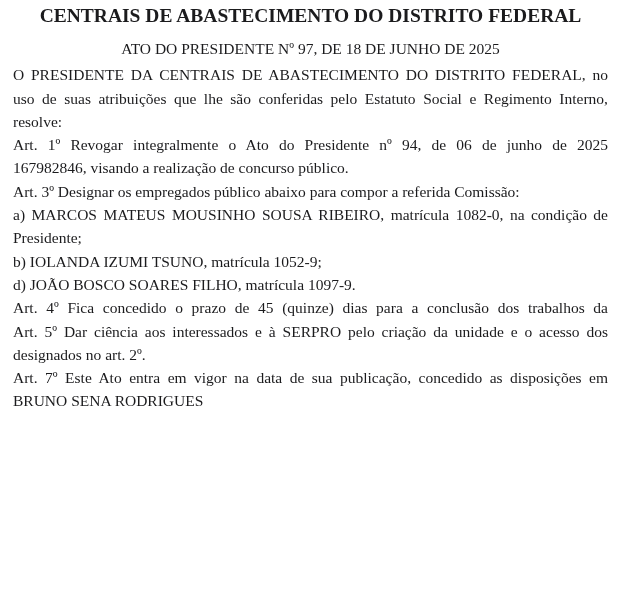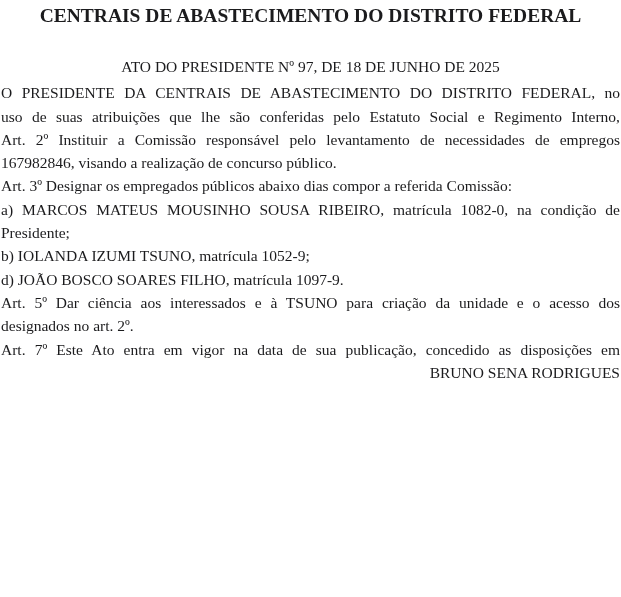--- a/index.html
+++ b/index.html
@@ -7,62 +7,64 @@
     width: 621px;
     height: 597px;
     background: #ffffff;
     color: #1b1b1d;
     font-family: "Liberation Serif", "DejaVu Serif", serif;
     font-size: 15.5px;
     line-height: 23.3px;
     overflow: hidden;
   }
   .doc {
-    padding: 0 1px;
+    padding: 0 13px;
   }
   .doc-title {
     font-size: 19.5px;
     line-height: 26px;
     font-weight: bold;
     text-align: center;
     margin: 3px 0 0 0;
   }
   .doc-subject {
     text-align: center;
-    margin: 26px 0 3px 0;
+    margin: 8px 0 3px 0;
   }
   .line {
     white-space: normal;
   }
   .line.justify {
     text-align: justify;
     text-align-last: justify;
   }
   .line.left   { text-align: left; }
   .signature {
-    text-align: right;
+    text-align: left;
   }
 </style>
 </head>
 <body>
 
 <div class="doc">
   <h1 class="doc-title">CENTRAIS DE ABASTECIMENTO DO DISTRITO FEDERAL</h1>
 
   <div class="doc-subject">ATO DO PRESIDENTE Nº 97, DE 18 DE JUNHO DE 2025</div>
 
   <div id="doc-body">
       <div class="line justify">O PRESIDENTE DA CENTRAIS DE ABASTECIMENTO DO DISTRITO FEDERAL, no</div>
       <div class="line justify">uso de suas atribuições que lhe são conferidas pelo Estatuto Social e Regimento Interno,</div>
-      <div class="line justify">Art. 2º Instituir a Comissão responsável pelo levantamento de necessidades de empregos</div>
+      <div class="line left">resolve:</div>
+      <div class="line justify">Art. 1º Revogar integralmente o Ato do Presidente nº 94, de 06 de junho de 2025</div>
       <div class="line left">167982846, visando a realização de concurso público.</div>
-      <div class="line left">Art. 3º Designar os empregados públicos abaixo dias compor a referida Comissão:</div>
+      <div class="line left">Art. 3º Designar os empregados público abaixo para compor a referida Comissão:</div>
       <div class="line justify">a) MARCOS MATEUS MOUSINHO SOUSA RIBEIRO, matrícula 1082-0, na condição de</div>
       <div class="line left">Presidente;</div>
       <div class="line left">b) IOLANDA IZUMI TSUNO, matrícula 1052-9;</div>
       <div class="line left">d) JOÃO BOSCO SOARES FILHO, matrícula 1097-9.</div>
-      <div class="line justify">Art. 5º Dar ciência aos interessados e à TSUNO para criação da unidade e o acesso dos</div>
+      <div class="line justify">Art. 4º Fica concedido o prazo de 45 (quinze) dias para a conclusão dos trabalhos da</div>
+      <div class="line justify">Art. 5º Dar ciência aos interessados e à SERPRO pelo criação da unidade e o acesso dos</div>
       <div class="line left">designados no art. 2º.</div>
       <div class="line justify">Art. 7º Este Ato entra em vigor na data de sua publicação, concedido as disposições em</div>
     </div>
 
   <div class="signature">BRUNO SENA RODRIGUES</div>
 </div>
 
 </body></html>

